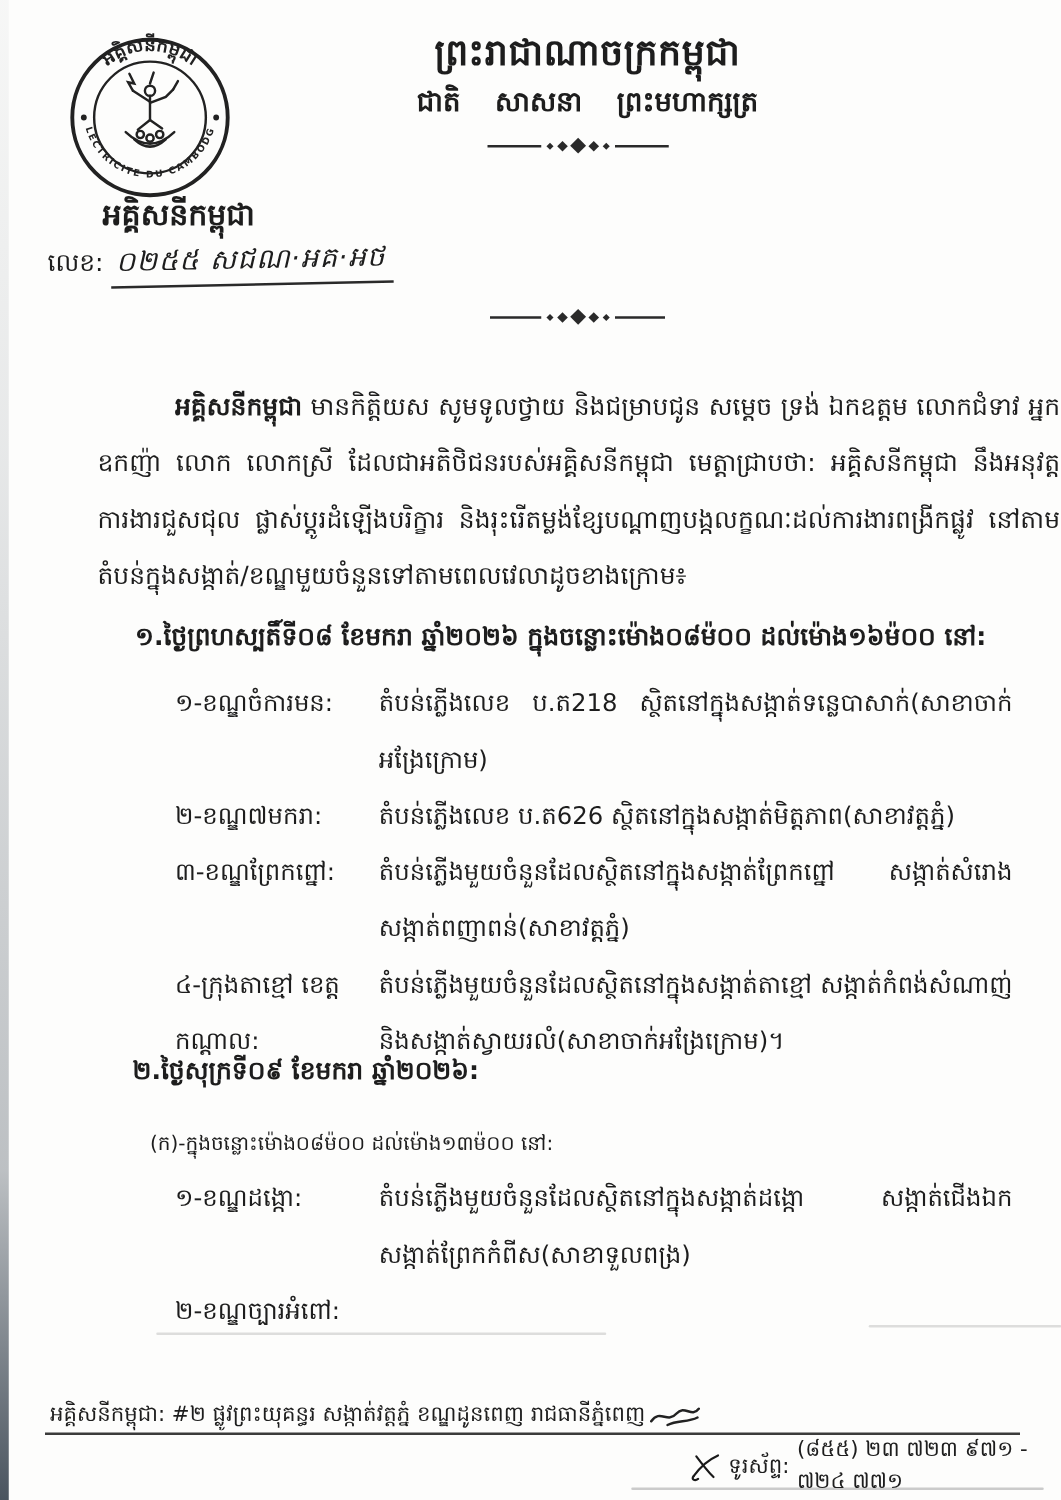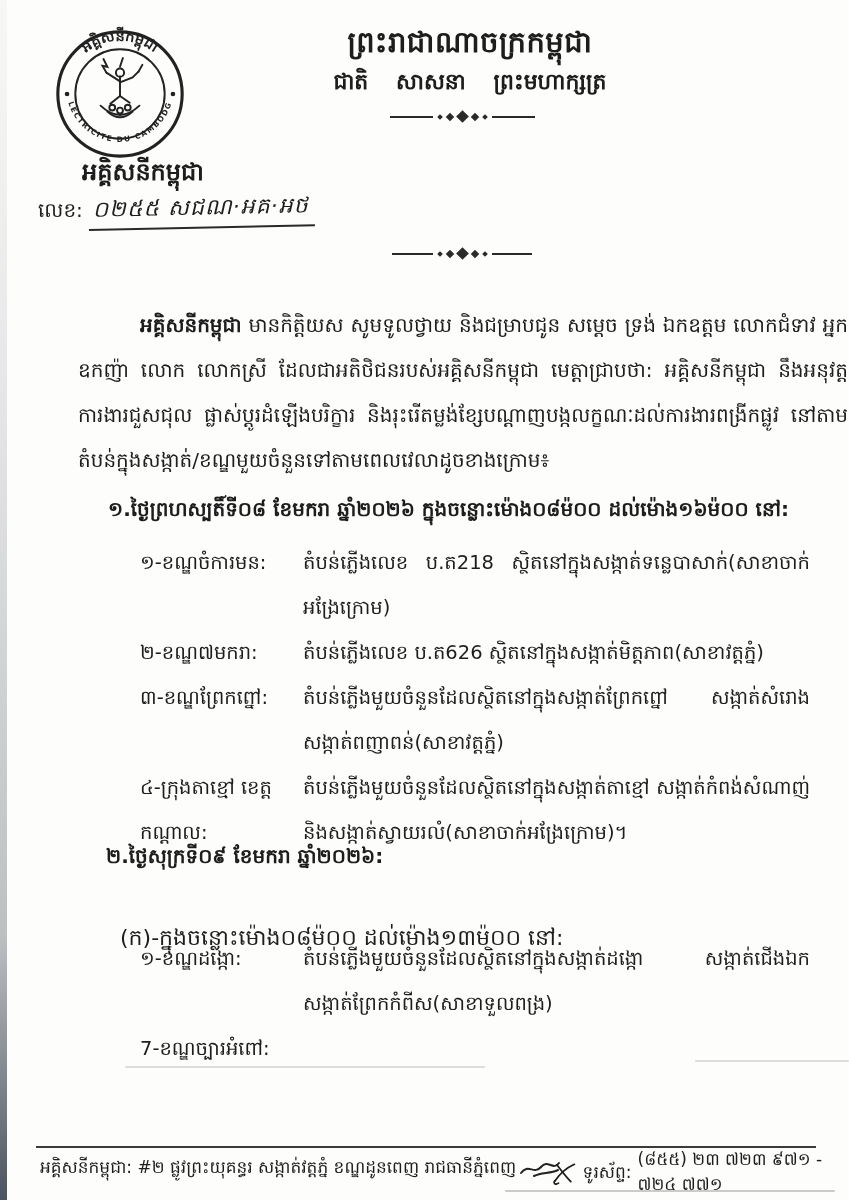--- a/index.html
+++ b/index.html
@@ -58,32 +58,32 @@
 
   
   .intro{position:absolute;left:42px;top:303px;width:770px;
     font-size:20px;line-height:45px;text-align:justify;text-indent:62px;margin-left:36px;}
   .intro .lead{font-weight:bold;}
 
   
   .sec-heading{position:absolute;font-weight:bold;font-size:20px;white-space:nowrap;}
   .sec1-heading{left:108px;top:496px;}
   .sec2-heading{left:106px;top:843px;}
-  .sec2-sub{position:absolute;left:120px;top:924px;font-size:22px;white-space:nowrap;}
+  .sec2-sub{position:absolute;left:120px;top:904px;font-size:16px;white-space:nowrap;}
 
   .items{position:absolute;left:140px;width:670px;}
   .items-1{top:540px;}
   .items-2{top:936px;}
   .item{display:flex;font-size:19.5px;line-height:45px;}
   .item .label{width:163px;flex:none;}
   .item .desc{flex:1;text-align:justify;}
 
   
   .footer-rule{position:absolute;left:36px;top:1146px;width:780px;height:2px;background:#3b3b3b;}
-  .footer-left{position:absolute;left:40px;top:1156px;font-size:17px;display:flex;align-items:center;gap:4px;}
+  .footer-left{position:absolute;left:40px;top:1120px;font-size:17px;display:flex;align-items:center;gap:4px;}
   .footer-right{position:absolute;left:552px;top:1148px;font-size:17px;display:flex;align-items:center;gap:6px;}
   .flourish{display:inline-block;}
 </style>
 </head>
 <body>
 
 <div class="page">
 
   <div class="scan-edge"></div>
 
@@ -170,21 +170,21 @@
   </div>
 
   <div class="sec-heading sec2-heading">២.ថ្ងៃសុក្រទី០៩ ខែមករា ឆ្នាំ២០២៦:</div>
   <div class="sec2-sub">(ក)-ក្នុងចន្លោះម៉ោង០៨ម៉០០ ដល់ម៉ោង១៣ម៉០០ នៅ:</div>
   <div class="items items-2">
     <div class="item">
       <span class="label">១-ខណ្ឌដង្កោ:</span>
       <span class="desc">តំបន់ភ្លើងមួយចំនួនដែលស្ថិតនៅក្នុងសង្កាត់ដង្កោ សង្កាត់ជើងឯក សង្កាត់ព្រែកកំពីស(សាខាទួលពង្រ)</span>
     </div>
     <div class="item">
-      <span class="label">7-ខណ្ឌច្បារអំពៅ:</span>
+      <span class="label">២-ខណ្ឌច្បារអំពៅ:</span>
     </div>
   </div>
 
   <div class="faint-line" style="left:125px;top:1066px;width:360px;"></div>
   <div class="faint-line" style="left:695px;top:1060px;width:154px;"></div>
   <div class="faint-line" style="left:505px;top:1190px;width:330px;background:rgba(90,90,90,0.3);"></div>
 
   <div class="footer-rule"></div>
   <div class="footer-left">
     <span>អគ្គិសនីកម្ពុជា: #២ ផ្លូវព្រះយុគន្ធរ សង្កាត់វត្តភ្នំ ខណ្ឌដូនពេញ រាជធានីភ្នំពេញ</span>

